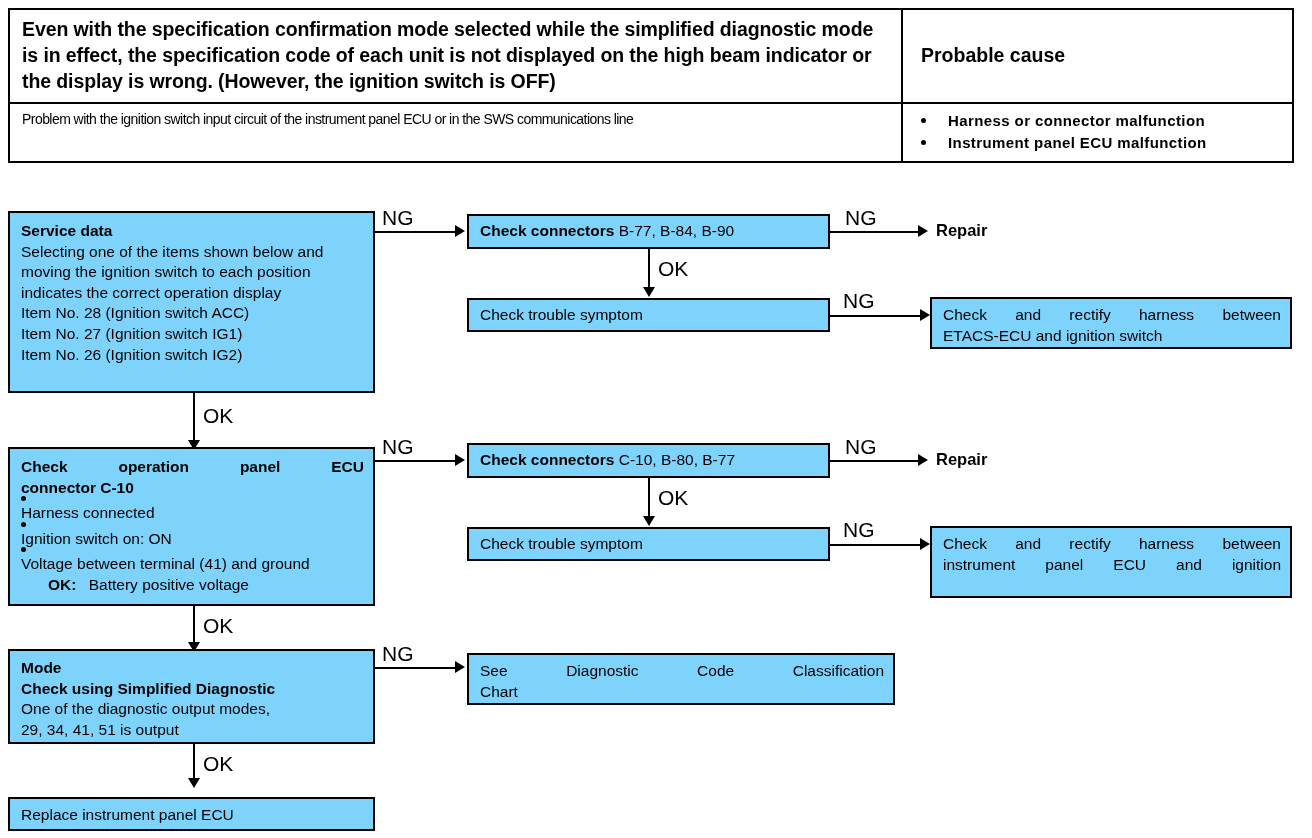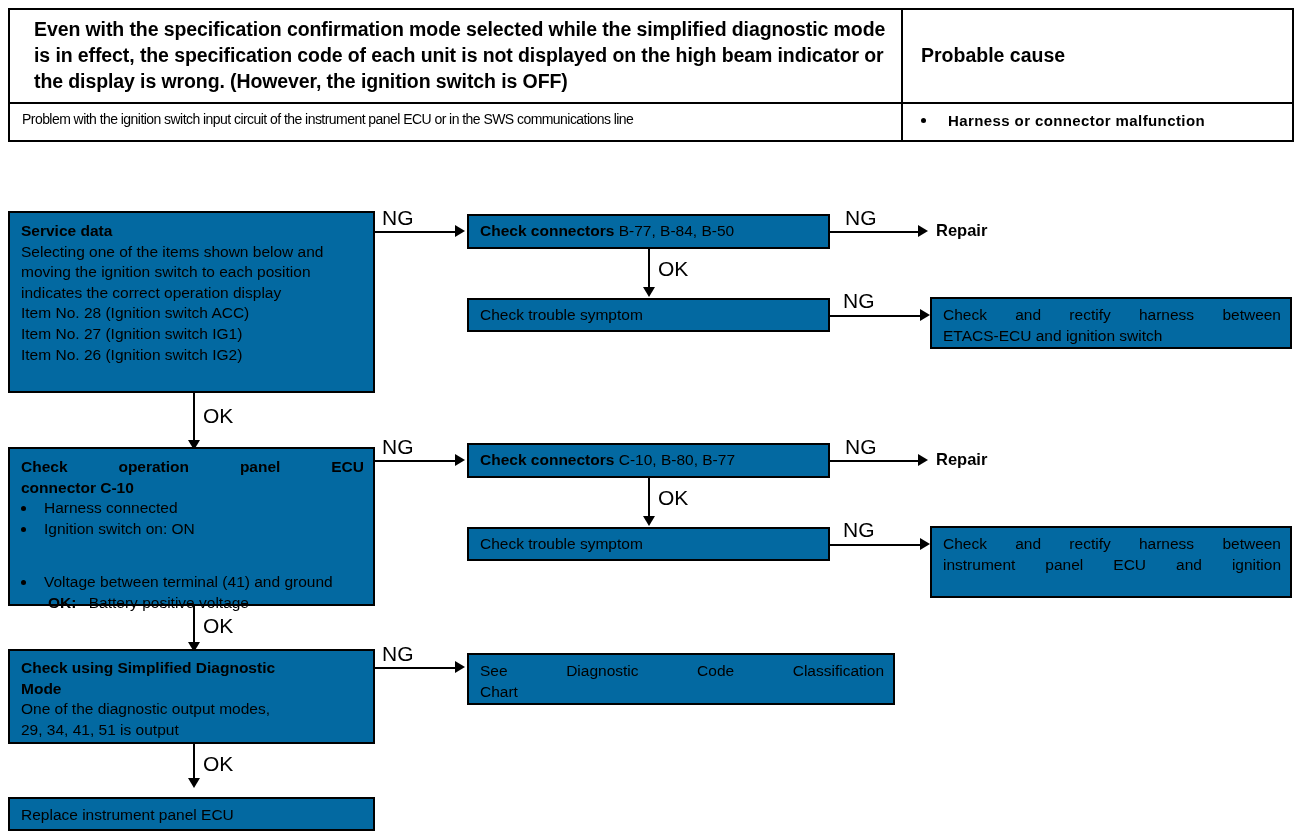--- a/index.html
+++ b/index.html
@@ -45,21 +45,20 @@
     box-sizing: border-box;
     padding: 7px 10px 7px 18px;
     display: flex;
     align-items: center;
   }
   .hdr-title {
     font-size: 19.5px;
     font-weight: bold;
     line-height: 1.33;
     letter-spacing: -0.1px;
-    margin-left: 12px;
   }
   .hdr-cause {
     font-size: 19.5px;
     font-weight: bold;
     text-align: center;
   }
   .hdr-problem {
     font-size: 14px;
     line-height: 1.42;
     letter-spacing: -0.55px;
@@ -83,45 +82,46 @@
     flex: 0 0 auto;
     position: relative;
     top: -3px;
   }
   .cause-text { letter-spacing: 0.4px; }
 
   
   .box {
     position: absolute;
     border: 2px solid #000;
-    background: #0369a1;
+    background: #7dd3fc;
     box-sizing: border-box;
     padding: 6px 9px 6px 11px;
     font-size: 15.5px;
     line-height: 1.33;
   }
   .box .hd {
     font-weight: bold;
   }
   .box .spread {
     text-align: justify;
     text-align-last: justify;
   }
   .box ul.blist {
     list-style: none;
     margin: 0;
     padding: 0;
   }
   .box ul.blist li {
     display: flex;
     align-items: baseline;
+    flex-direction: column;
   }
   .box ul.blist li .bl-txt { flex: 1; }
   .indent { padding-left: 27px; }
-  .nowrapline { white-space: nowrap; margin-top: 33px; }
+  .nowrapline { white-space: nowrap; }
 
   
   .hline {
     position: absolute;
     height: 0;
     border-top: 2px solid #000;
   }
   .vline {
     position: absolute;
     width: 0;
@@ -170,40 +170,44 @@
     <div class="hdr-row">
       <div class="hdr-cell-left" style="padding:6px 10px 8px 12px;">
         <div class="hdr-problem">Problem with the ignition switch input circuit of the instrument panel ECU or in the SWS communications line</div>
       </div>
       <div class="hdr-cell-right" style="padding:6px 10px 8px 18px; display:block;">
         <div class="cause-list">
           <div class="cause-item">
             <span class="bullet"></span>
             <span class="cause-text">Harness or connector malfunction</span>
           </div>
+          <div class="cause-item">
+            <span class="bullet"></span>
+            <span class="cause-text">Instrument panel ECU malfunction</span>
+          </div>
         </div>
       </div>
     </div>
   </div>
 
   <div class="box" style="left:8px; top:211px; width:367px; height:182px; padding-top:8px;">
     <div class="hd">Service data</div>
     <div>Selecting one of the items shown below and moving the ignition switch to each position indicates the correct operation display</div>
     <div>Item No. 28 (Ignition switch ACC)</div>
     <div>Item No. 27 (Ignition switch IG1)</div>
     <div>Item No. 26 (Ignition switch IG2)</div>
   </div>
 
   <div class="hline" style="left:375px; top:231px; width:80px;"></div>
   <div class="arrow-r" style="left:455px; top:225px;"></div>
   <div class="lbl" style="left:382px; top:206px;">NG</div>
 
   <div class="box" style="left:467px; top:214px; width:363px; height:35px; padding-top:5px;">
     <span class="hd">Check connectors</span>
-    <span>B-77, B-84, B-50</span>
+    <span>B-77, B-84, B-90</span>
   </div>
 
   <div class="hline" style="left:830px; top:231px; width:88px;"></div>
   <div class="arrow-r" style="left:918px; top:225px;"></div>
   <div class="lbl" style="left:845px; top:206px;">NG</div>
   <div class="plain-label" style="left:936px; top:221px;">Repair</div>
 
   <div class="vline" style="left:648px; top:249px; height:44px;"></div>
   <div class="arrow-d" style="left:643px; top:287px;"></div>
   <div class="lbl" style="left:658px; top:257px;">OK</div>
@@ -277,22 +281,22 @@
   <div class="box" style="left:930px; top:526px; width:362px; height:72px; padding-top:6px;">
     <div class="spread">Check and rectify harness between</div>
     <div class="spread">instrument panel ECU and ignition</div>
   </div>
 
   <div class="vline" style="left:193px; top:606px; height:42px;"></div>
   <div class="arrow-d" style="left:188px; top:642px;"></div>
   <div class="lbl" style="left:203px; top:614px;">OK</div>
 
   <div class="box" style="left:8px; top:649px; width:367px; height:95px; padding-top:7px;">
+    <div class="hd">Mode</div>
     <div class="hd">Check using Simplified Diagnostic</div>
-    <div class="hd">Mode</div>
     <div>One of the diagnostic output modes,</div>
     <div>29, 34, 41, 51 is output</div>
   </div>
 
   <div class="hline" style="left:375px; top:667px; width:80px;"></div>
   <div class="arrow-r" style="left:455px; top:661px;"></div>
   <div class="lbl" style="left:382px; top:642px;">NG</div>
 
   <div class="box" style="left:467px; top:653px; width:428px; height:52px; padding-top:6px;">
     <div class="spread">See Diagnostic Code Classification</div>

